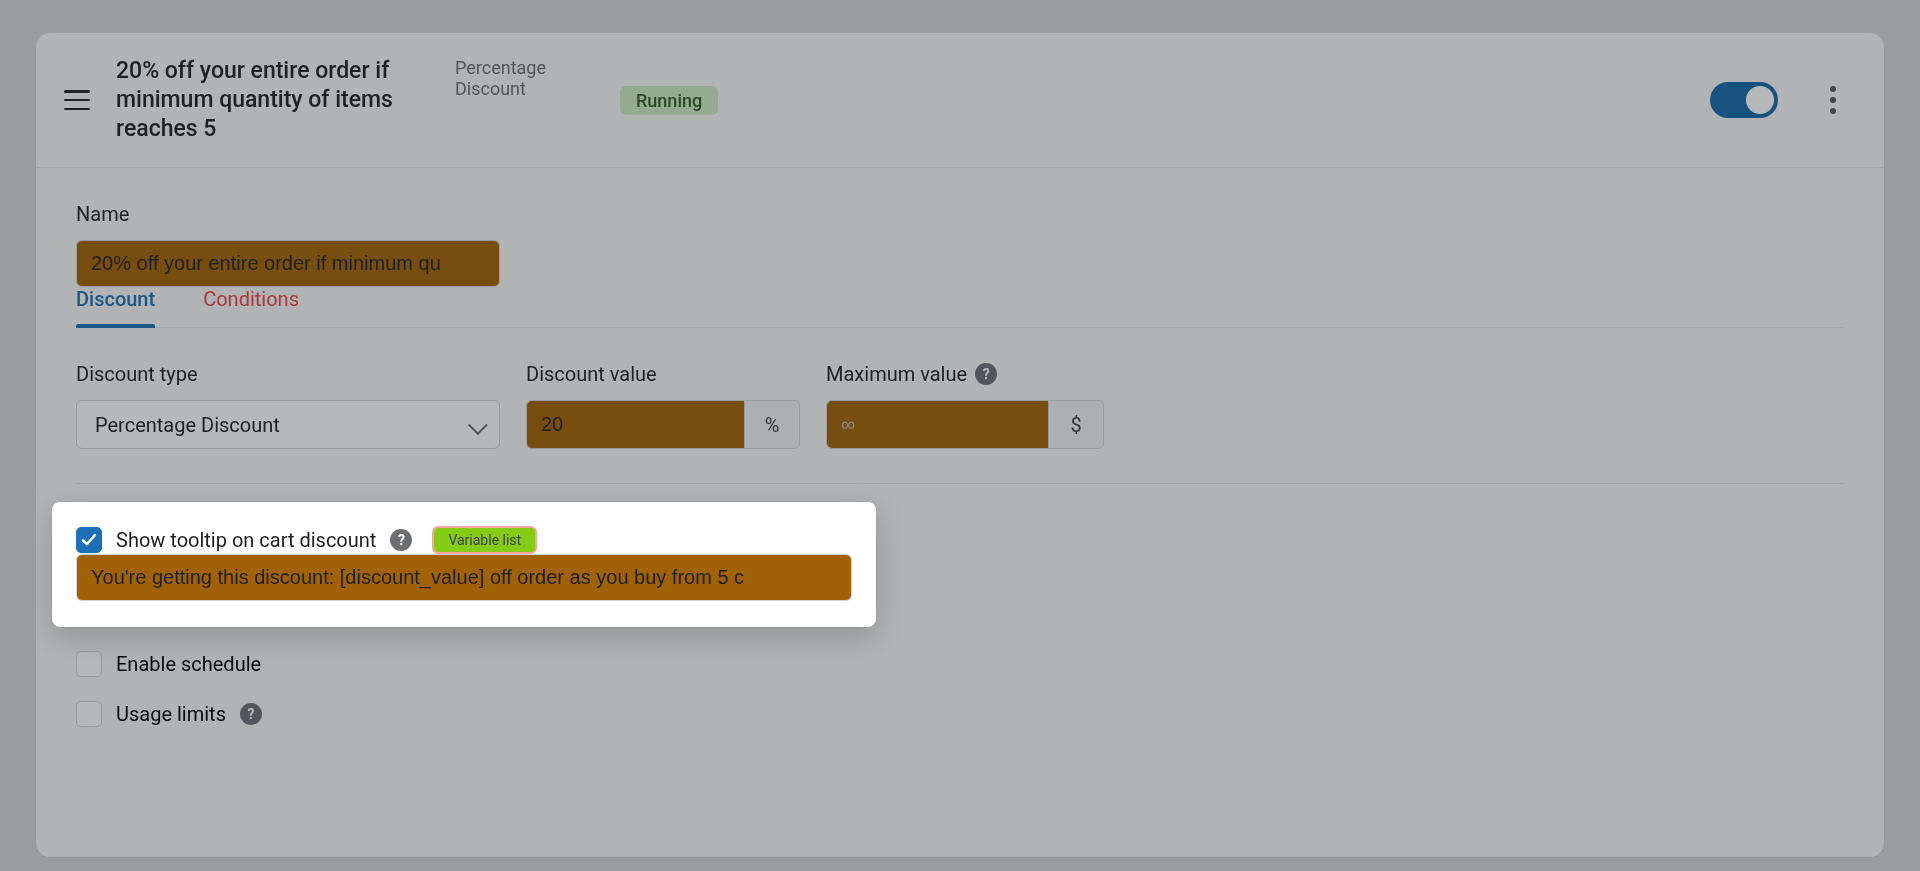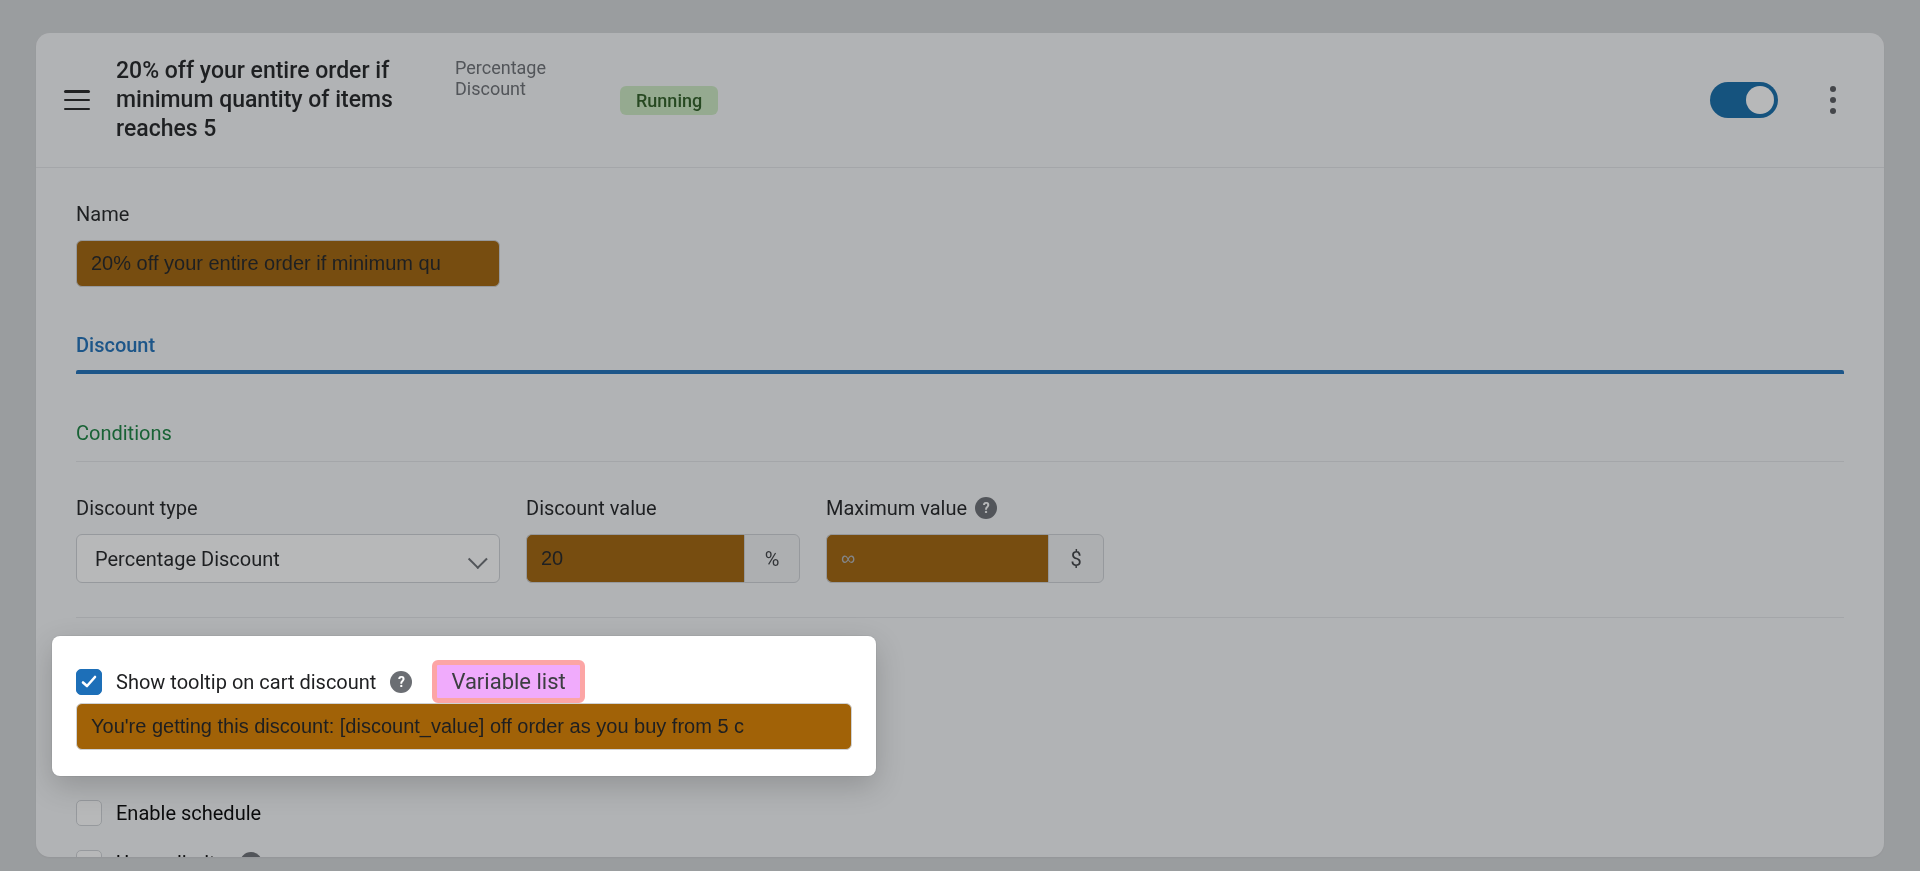--- a/index.html
+++ b/index.html
@@ -55,22 +55,22 @@
   .field-label { font-size: 20px; color: #1e1f21; margin-bottom: 14px; display: flex; align-items: center; gap: 8px; }
   .text-input {
     height: 47px; border: 1px solid #cfd2d6; border-radius: 6px;
     background: #a16207; padding: 0 14px; font-size: 20px; color: #1e1f21;
     outline: none;
   }
   .text-input::placeholder { color: #b3b6bb; }
   .name-input { width: 424px; }
 
   
-  .tabs { display: flex; gap: 48px; margin-top: 46px; border-bottom: 1px solid #e3e5e7; flex-direction: column; }
-  .tab { font-size: 20px; color: #15803d; padding-bottom: 16px; cursor: pointer; position: relative; }
+  .tabs { display: flex; gap: 48px; border-bottom: 1px solid #e3e5e7; }
+  .tab { font-size: 20px; color: #ef4444; padding-bottom: 16px; cursor: pointer; position: relative; }
   .tab.active { color: #1d6fb8; font-weight: 500; }
   .tab.active::after { content: ""; position: absolute; left: 0; right: 0; bottom: -1px; height: 4px; background: #1d6fb8; border-radius: 2px 2px 0 0; }
 
   
   .row3 { display: flex; gap: 26px; margin-top: 34px; }
   .col { display: flex; flex-direction: column; }
   .select-wrap { position: relative; }
   .select {
     width: 424px; height: 49px; border: 1px solid #cfd2d6; border-radius: 6px;
     background: #fff; padding: 0 44px 0 18px; font-size: 20px; color: #1e1f21;
@@ -117,23 +117,23 @@
   .checkbox {
     width: 26px; height: 26px; border-radius: 5px; cursor: pointer;
     display: inline-flex; align-items: center; justify-content: center;
     border: 1px solid #cfd2d6; background: #fff;
   }
   .checkbox.checked { background: #1d6fb8; border-color: #1d6fb8; }
   .checkbox.checked svg { width: 16px; height: 16px; }
   .hc-label { font-size: 20px; color: #1e1f21; }
   .chip {
     margin-left: 6px;
-    border: 5px solid #fca5a5; border-radius: 6px;
-    padding: 4px 14px; font-size: 22px; color: #3c3e41;
-    background: #f0abfc; cursor: pointer;
+    border: 2px solid #fca5a5; border-radius: 6px;
+    padding: 4px 14px; font-size: 14px; color: #3c3e41;
+    background: #84cc16; cursor: pointer;
   }
   .tooltip-input { width: 776px; }
 
   
   .cb-row { display: flex; align-items: center; gap: 14px; margin-top: 24px; }
   .cb-label { font-size: 20px; color: #000000; }
 
 </style>
 </head>
 <body>

